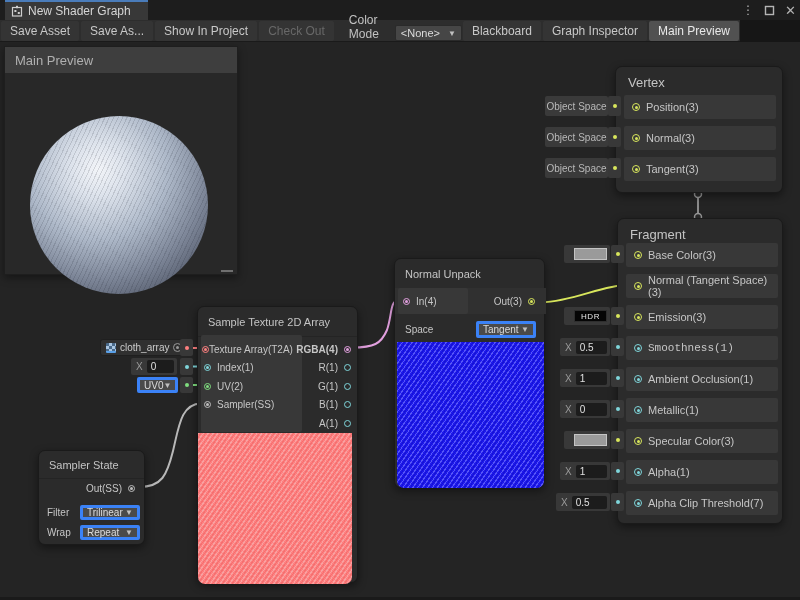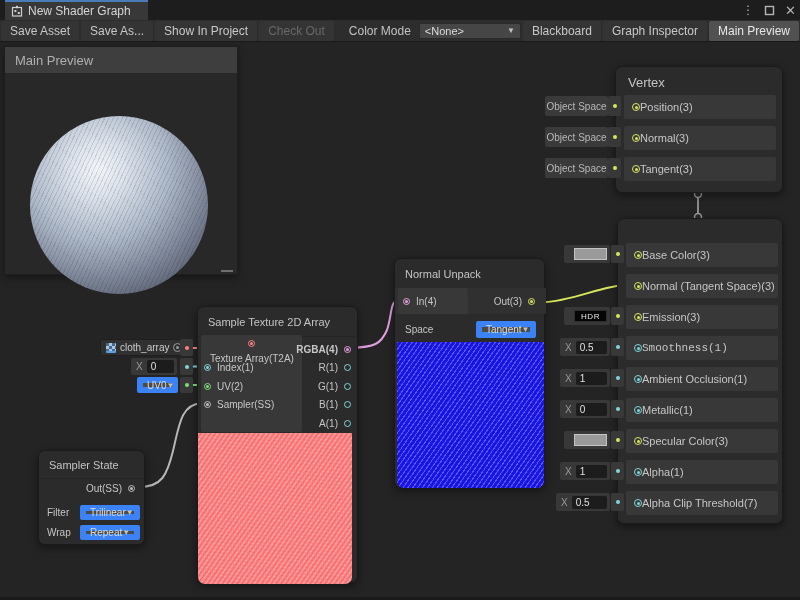--- a/index.html
+++ b/index.html
@@ -10,22 +10,22 @@
   
   .titlebar { position:absolute; left:0; top:0; width:800px; height:20px; background:#1d1d1d; }
   .tab { position:absolute; left:5px; top:0; height:20px; width:143px; background:#383838;
     border-top:2px solid #4a7cba; display:flex; align-items:center; gap:5px; padding:0 6px; }
   .tab-title { font-size:12px; color:#d6d6d6; white-space:nowrap; }
   .win-controls { position:absolute; right:4px; top:0; height:20px; display:flex; align-items:center; gap:10px; color:#b4b4b4; }
   .kebab { font-size:12px; letter-spacing:0; line-height:1; }
   .wc-x { font-size:13px; line-height:1; }
 
   
-  .toolbar { position:absolute; left:0; top:20px; width:800px; height:22px; background:#2d2d2d;
-    border-bottom:1px solid #1a1a1a; display:flex; align-items:center; font-size:12px; }
+  .toolbar { position:absolute; left:0; top:20px; width:740px; height:22px; background:#2d2d2d;
+    border-bottom:1px solid #1a1a1a; display:flex; align-items:flex-end; font-size:12px; }
   .tb-btn { height:20px; margin:0 1px; padding:0 9px; display:flex; align-items:center;
     background:#343434; color:#c8c8c8; border-radius:2px; white-space:nowrap; }
   .tb-btn.disabled { color:#686868; }
   .tb-btn.active { background:#515151; color:#e8e8e8; }
   .tb-label { padding:0 8px 0 14px; color:#c2c2c2; }
   .tb-dropdown { height:16px; width:102px; background:#464646; border:1px solid #2a2a2a; border-radius:2px;
     display:flex; align-items:center; justify-content:space-between; padding:0 5px; color:#dcdcdc; font-size:11px; }
   .caret { font-size:8px; color:#c0c0c0; }
   .tb-spring { flex:1; }
 
@@ -33,21 +33,21 @@
   .graph { position:absolute; left:0; top:42px; width:800px; height:558px; background:#242424; overflow:hidden; }
   .graph::after { content:""; position:absolute; left:0; bottom:0; width:100%; height:3px; background:#1a1a1a; }
   svg.wires { position:absolute; left:0; top:0; width:800px; height:558px; pointer-events:none; }
 
   
   .node { position:absolute; background:#2b2b2b; border:1px solid #1a1a1a; border-radius:7px;
     box-shadow:0 3px 8px rgba(0,0,0,.45); }
   .node-title { font-size:13px; color:#c4c4c4; padding:8px 12px 7px 12px; }
   .nrow { position:absolute; left:8px; width:152px; height:24px; background:#383838; border-radius:2px;
     display:flex; align-items:center; font-size:11px; color:#c6c6c6; }
-  .nrow .plabel { }
+  .nrow .plabel { margin-left:6px; }
 
   
   .port { width:8px; height:8px; border-radius:50%; border:1.5px solid var(--c,#aaa);
     display:flex; align-items:center; justify-content:center; flex:none; }
   .port.filled::after { content:""; width:3px; height:3px; border-radius:50%; background:var(--c,#aaa); }
   .pl { margin-left:8px; }
   .vec3 { --c:#d8e65c; } .vec1 { --c:#7fd6db; } .vec2 { --c:#7fdd7f; }
   .vec4 { --c:#e2a0df; } .tex  { --c:#ff8080; } .samp { --c:#bdbdbd; }
 
   
@@ -60,21 +60,21 @@
     display:flex; align-items:center; padding:0 3px; gap:4px; font-size:10px; }
   .w-float .wx { color:#9a9a9a; padding-left:2px; }
   .w-float .wv { flex:1; height:13px; background:#1c1c1c; border-radius:2px; color:#e0e0e0;
     display:flex; align-items:center; padding-left:4px; }
   .w-color { position:absolute; height:18px; width:46px; background:#383838; border-radius:2px;
     display:flex; align-items:center; justify-content:flex-end; padding:2px 3px; }
   .w-color .swatch { width:33px; height:12px; background:#9a9a9a; border:1px solid #c4c4c4; }
   .w-color .swatch.hdr { background:#050505; border:1px solid #2e2e2e; display:flex; align-items:center;
     justify-content:center; color:#e8e8e8; font-size:8px; letter-spacing:.5px; }
 
-  .dd { background:#4a4a4a; border:6px solid #3b82f6; border-radius:2px; color:#dcdcdc; font-size:10px;
+  .dd { background:#4a4a4a; border:3px solid #3b82f6; border-radius:2px; color:#dcdcdc; font-size:10px;
     display:flex; align-items:center; justify-content:space-between; padding:0 4px; }
 
   
   .preview-panel { position:absolute; left:4px; top:4px; width:234px; height:229px; background:#282828;
     border:1px solid #1e1e1e; box-shadow:0 3px 8px rgba(0,0,0,.4); }
   .preview-header { height:26px; background:#3e3e3e; display:flex; align-items:center; padding:0 10px;
     font-size:13px; color:#b0b0b0; }
   .sphere { position:absolute; left:25px; top:69px; width:178px; height:178px; border-radius:50%;
     background: radial-gradient(circle at 38% 30%, #f2f4f8 0%, #dde3ec 16%, #aeb9c9 42%,
       #7d8698 66%, #555c6c 85%, #383d49 100%); }
@@ -214,20 +214,21 @@
         <span class="dot"></span>
       </div>
     <div class="osbox" style="left:545px; top:116px;">
       <span>Object Space</span>
     </div>
     <div class="stub" style="left:608px; top:116px; height:20px; --c:#d8e65c;">
         <span class="dot"></span>
       </div>
 
     <div class="node" style="left:617px; top:176px; width:166px; height:306px;">
+      <div class="node-title">Fragment</div>
       <div class="nrow" style="top:24px;">
         <span class="port vec3 filled pl"></span>
         <span class="plabel">Base Color(3)</span>
       </div>
       <div class="nrow" style="top:55px;">
         <span class="port vec3 filled pl"></span>
         <span class="plabel">Normal (Tangent Space)(3)</span>
       </div>
       <div class="nrow" style="top:86px;">
         <span class="port vec3 filled pl"></span>
@@ -317,21 +318,21 @@
       <span class="wv">0.5</span>
     </div>
     <div class="stub" style="left:611px; top:451px; --c:#7fd6db;">
         <span class="dot"></span>
       </div>
 
     <div class="node" style="left:197px; top:264px; width:161px; height:277px; border-radius:7px;">
       <div class="node-title" style="font-size:11px; padding:9px 10px 8px 10px; border-bottom:1px solid #242424;">Sample Texture 2D Array</div>
       <div class="inputs-panel"></div>
 
-      <div class="srow" style="left:12px; top:33px; gap:6px;flex-direction:column;">
+      <div class="srow" style="left:4px; top:33px; ">
         <span class="port tex filled"></span>
         <span>Texture Array(T2A)</span>
       </div>
       <div class="srow" style="left:6px; top:51.5px; gap:6px;">
         <span class="port vec1 filled"></span>
         <span>Index(1)</span>
       </div>
       <div class="srow" style="left:6px; top:70px; gap:6px;">
         <span class="port vec2 filled"></span>
         <span>UV(2)</span>

